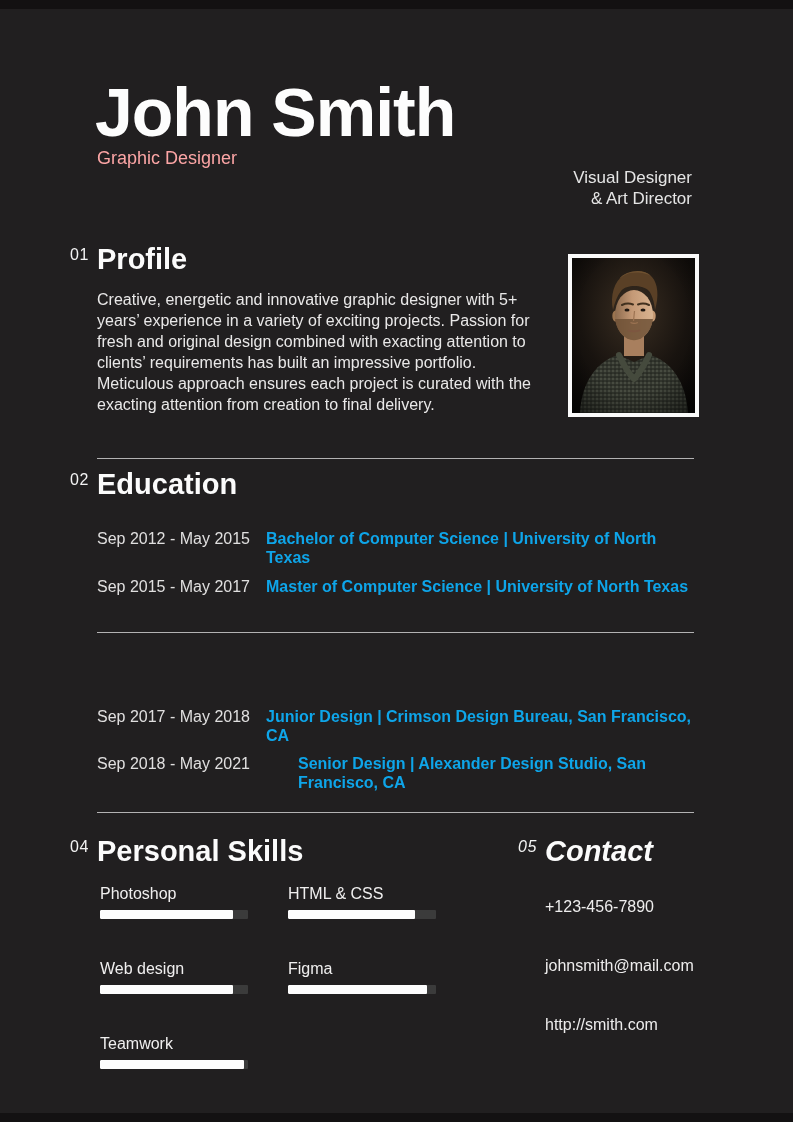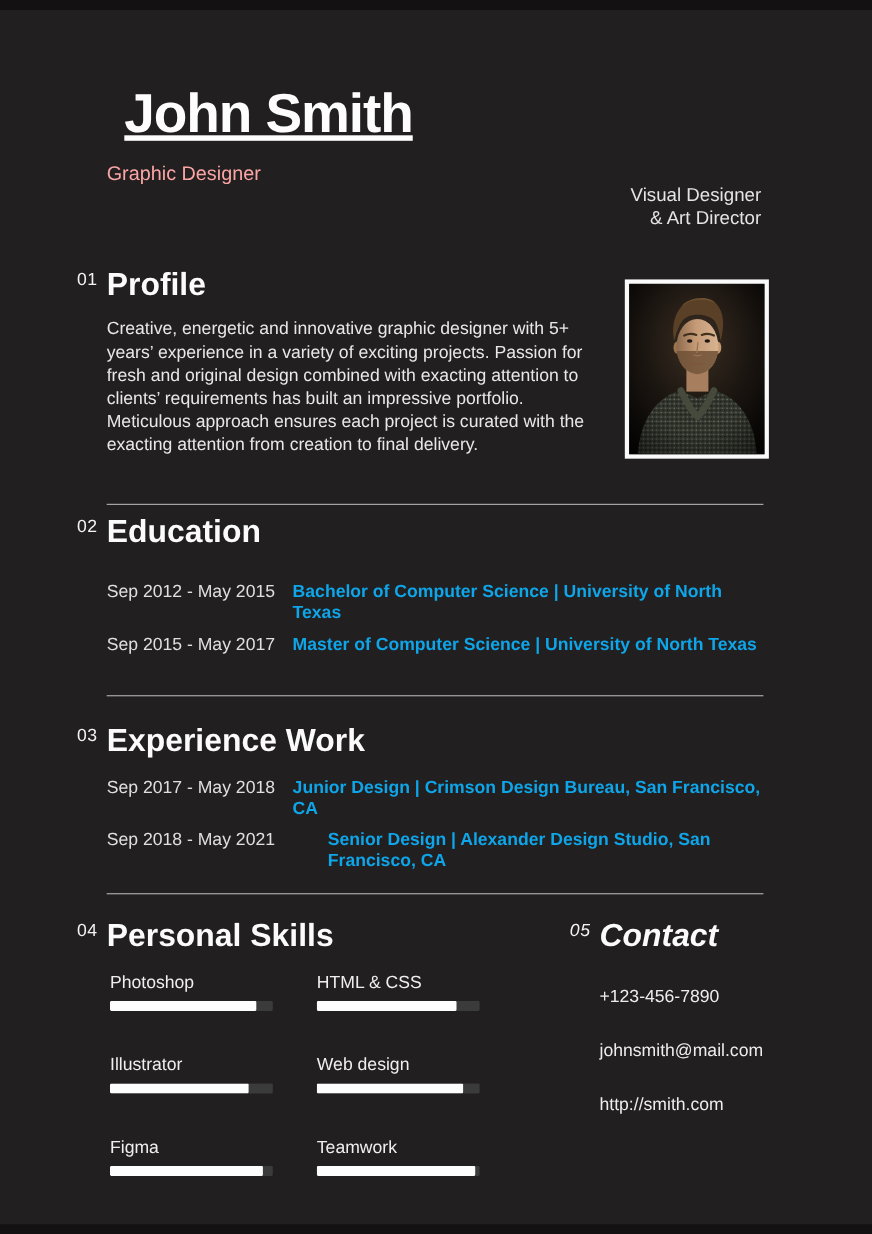--- a/index.html
+++ b/index.html
@@ -9,21 +9,21 @@
     background:#211F20;
     overflow:hidden;
     font-family:"Liberation Sans", sans-serif;
     color:#fff;
   }
   .edge-bar{position:absolute;left:0;width:793px;height:9px;background:#131112;}
   .edge-top{top:0;}
   .edge-bottom{bottom:0;}
 
   
-  .name{position:absolute;left:113px;top:78px;font-size:50px;font-weight:700;letter-spacing:-1px;line-height:1;color:#fdfdfd;text-decoration:underline;}
+  .name{position:absolute;left:95px;top:78px;font-size:68px;font-weight:700;letter-spacing:-1px;line-height:1;color:#fdfdfd;}
   .subtitle{position:absolute;left:97px;top:149px;font-size:18px;font-weight:400;line-height:1.1;color:#fca5a5;}
   .tagline{position:absolute;right:101px;top:167px;font-size:17px;line-height:21px;text-align:right;color:#e5e5e5;}
 
   
   .section-heading{position:absolute;font-size:29px;font-weight:700;line-height:32px;color:#fbfbfb;}
   .section-heading .num{
     position:absolute;left:-27px;top:-4px;
     font-size:16px;font-weight:400;letter-spacing:.5px;color:#f3f3f3;
   }
   .h-profile{left:97px;top:243px;}
@@ -49,21 +49,21 @@
   
   .skills-grid{
     position:absolute;left:100px;top:884px;
     display:grid;grid-template-columns:148px 148px;column-gap:57px;row-gap:18px;gap:40px;
   }
   .skill-label{font-size:16px;line-height:19px;color:#f0efef;margin-bottom:7px;}
   .skill-track{width:148px;height:9px;background:#3b3b3b;border-radius:1px;overflow:hidden;}
   .skill-fill{height:100%;background:#fdfdfd;border-radius:1px;}
 
   
-  .contact-list{position:absolute;left:545px;top:897px;display:flex;flex-direction:column;gap:30px;}
+  .contact-list{position:absolute;left:545px;top:897px;display:flex;flex-direction:column;gap:40px;}
   .contact-item{font-size:16px;line-height:19px;color:#eeeded;}
 
   
   .photo-frame{
     position:absolute;left:568px;top:254px;
     width:123px;height:155px;
     border:4px solid #fafafa;
     background:#0d0b0a;
   }
   .photo-frame svg{display:block;width:123px;height:155px;}
@@ -144,24 +144,20 @@
     <span class="date">Sep 2012 - May 2015</span>
     <span class="desc">Bachelor of Computer Science | University of North Texas</span>
   </div>
   <div class="row edu2">
     <span class="date">Sep 2015 - May 2017</span>
     <span class="desc">Master of Computer Science | University of North Texas</span>
   </div>
 
   <div class="divider d2"></div>
 
-  <div class="section-heading h-experience">
-    <span class="num">03</span>
-    <span>Experience Work</span>
-  </div>
   <div class="row exp1">
     <span class="date">Sep 2017 - May 2018</span>
     <span class="desc">Junior Design | Crimson Design Bureau, San Francisco, CA</span>
   </div>
   <div class="row exp2">
     <span class="date">Sep 2018 - May 2021</span>
     <span class="desc">Senior Design | Alexander Design Studio, San Francisco, CA</span>
   </div>
 
   <div class="divider d3"></div>
@@ -174,26 +170,20 @@
     <div class="skill">
       <div class="skill-label">Photoshop</div>
       <div class="skill-track">
         <div class="skill-fill" style="width: 90%;"></div>
       </div>
     </div>
     <div class="skill">
       <div class="skill-label">HTML &amp; CSS</div>
       <div class="skill-track">
         <div class="skill-fill" style="width: 86%;"></div>
-      </div>
-    </div>
-    <div class="skill">
-      <div class="skill-label">Illustrator</div>
-      <div class="skill-track">
-        <div class="skill-fill" style="width: 85%;"></div>
       </div>
     </div>
     <div class="skill">
       <div class="skill-label">Web design</div>
       <div class="skill-track">
         <div class="skill-fill" style="width: 90%;"></div>
       </div>
     </div>
     <div class="skill">
       <div class="skill-label">Figma</div>

